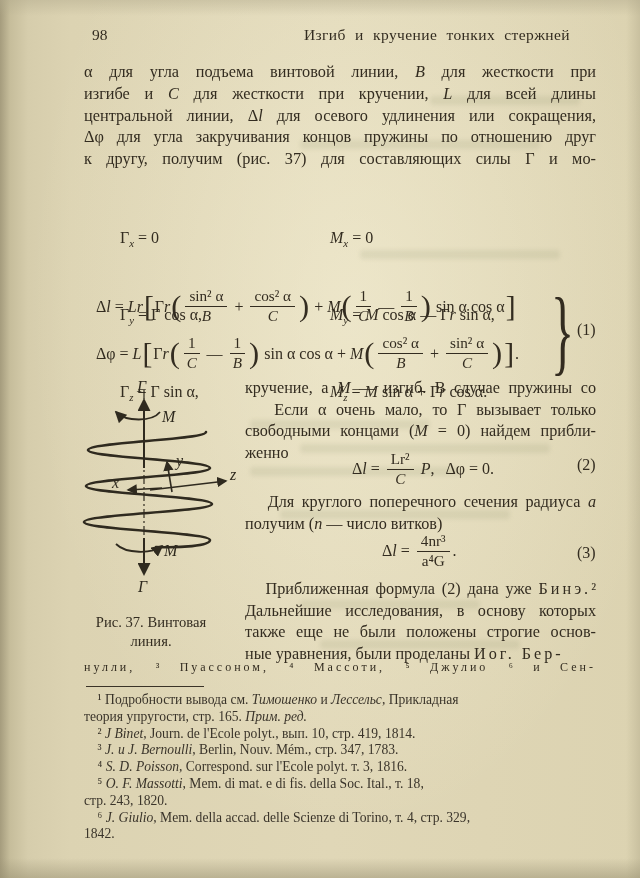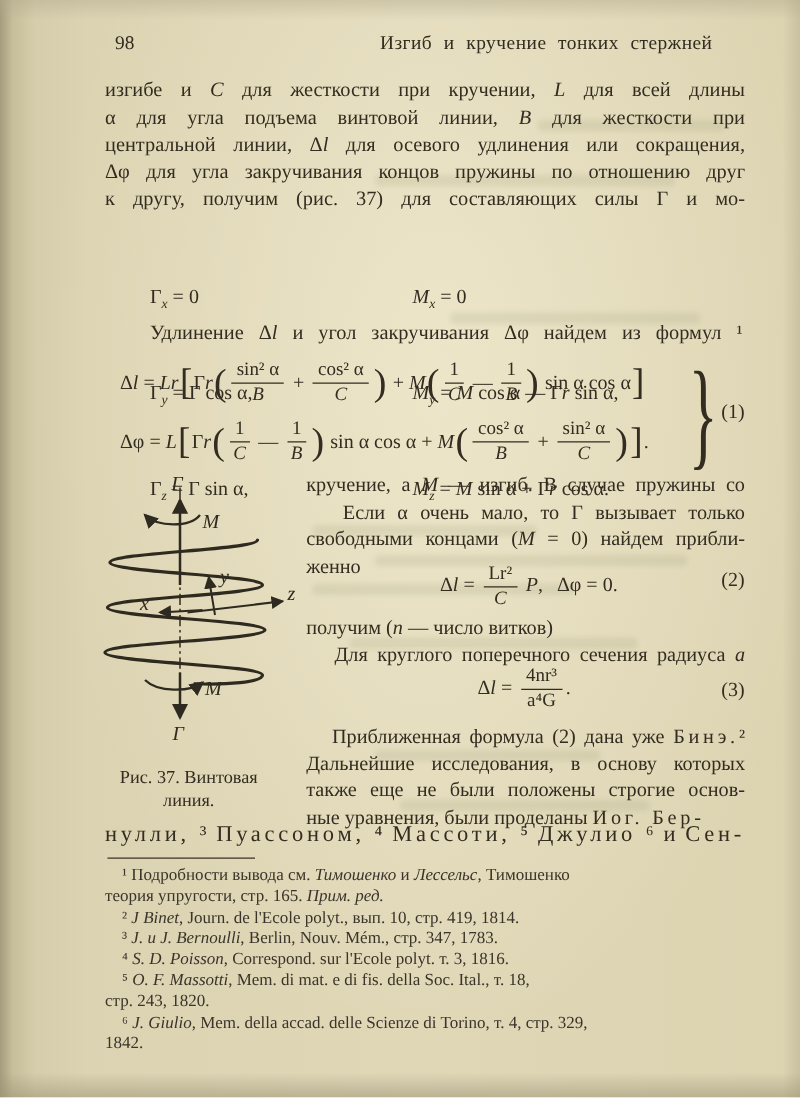--- a/index.html
+++ b/index.html
@@ -49,21 +49,21 @@
   .eqnum{font-size:16px;}
   .n1{left:577px;top:321px;}
   .n2{left:577px;top:456px;}
   .n3{left:577px;top:544px;}
   .rcol{left:245px;width:351px;font-size:16.2px;line-height:21.7px;}
   .p1{top:378px;}
   .eq2{left:352px;top:448px;height:42px;}
   .p2{top:492px;}
   .eq3{left:382px;top:528px;height:46px;}
   .p3{top:579px;}
-  .wideln{left:84px;top:657px;width:512px;font-size:18px;line-height:21px;}
+  .wideln{left:84px;top:657px;width:512px;font-size:12px;line-height:21px;}
   .fnrule{left:86px;top:686px;width:118px;border-top:1.6px solid #3a3327;}
   .fnt{left:84px;top:692px;width:514px;font-size:13.6px;line-height:16.8px;color:#38classic;}
   .fnt{color:#3a342a;}
   .figwrap{left:58px;top:376px;width:192px;height:238px;}
   .figcap{left:62px;top:613px;width:178px;text-align:center;font-size:14.6px;line-height:19px;}
   svg text{font-family:"Liberation Serif","DejaVu Serif",serif;font-style:italic;font-size:16px;fill:#2f2a1f;}
   
   .smudge{position:absolute;background:rgba(125,128,90,.13);filter:blur(2px);border-radius:4px;}
 </style>
 </head>
@@ -82,41 +82,38 @@
     <div class="smudge" style="left:300px;top:600px;width:180px;height:9px;"></div>
     <div class="smudge" style="left:320px;top:640px;width:200px;height:9px;"></div>
   </div>
 
   <div class="abs header">
     <span class="abs pageno">98</span>
     <span class="abs htitle">Изгиб и кручение тонких стержней</span>
   </div>
 
   <div class="abs para1">
+      <div class="ln"><span>α для угла подъема винтовой линии, </span><span class="it">B</span><span> для жесткости при</span></div>
       <div class="ln"><span>изгибе и </span><span class="it">C</span><span> для жесткости при кручении, </span><span class="it">L</span><span> для всей длины</span></div>
-      <div class="ln"><span>α для угла подъема винтовой линии, </span><span class="it">B</span><span> для жесткости при</span></div>
       <div class="ln"><span>центральной линии, Δ</span><span class="it">l</span><span> для осевого удлинения или сокращения,</span></div>
       <div class="ln"><span>Δφ для угла закручивания концов пружины по отношению друг</span></div>
       <div class="ln"><span>к другу, получим (рис. 37) для составляющих силы Γ и мо-</span></div>
     </div>
 
   <div class="abs sys sysL">
     <div><span>Γ</span><span class="sb">x</span><span> = 0</span></div>
     <div><span>Γ</span><span class="sb">y</span><span> = Γ cos α,</span></div>
     <div><span>Γ</span><span class="sb">z</span><span> = Γ sin α,</span></div>
   </div>
   <div class="abs sys sysR">
     <div><span class="it">M</span><span class="sb">x</span><span> = 0</span></div>
     <div><span class="it">M</span><span class="sb">y</span><span> = </span><span class="it">M</span><span> cos α — Γ</span><span class="it">r</span><span> sin α,</span></div>
     <div><span class="it">M</span><span class="sb">z</span><span> = </span><span class="it">M</span><span> sin α + Γ</span><span class="it">r</span><span> cos α.</span></div>
   </div>
 
-  <div class="abs leadin jall">
-      <div class="ln last"><span>&nbsp;&nbsp;&nbsp;Удлинение Δ</span><span class="it">l</span><span> и угол закручивания Δφ найдем из формул ¹</span></div>
-    </div>
 
   <div class="abs eq1">
     <div class="eqline"><span>Δ</span><span class="it">l</span><span> = </span><span class="it">Lr</span><span class="bk">[</span><span>Γ</span><span class="it">r</span><span class="pr">(</span><span class="frac fi"><span class="num">sin² α</span><span class="den">B</span></span><span> + </span><span class="frac fi"><span class="num">cos² α</span><span class="den">C</span></span><span class="pr">)</span><span> + </span><span class="it">M</span><span class="pr">(</span><span class="frac fi"><span class="num">1</span><span class="den">C</span></span><span> — </span><span class="frac fi"><span class="num">1</span><span class="den">B</span></span><span class="pr">)</span><span> sin α cos α</span><span class="bk">]</span></div>
     <div class="eqline"><span>Δφ = </span><span class="it">L</span><span class="bk">[</span><span>Γ</span><span class="it">r</span><span class="pr">(</span><span class="frac fi"><span class="num">1</span><span class="den">C</span></span><span> — </span><span class="frac fi"><span class="num">1</span><span class="den">B</span></span><span class="pr">)</span><span> sin α cos α + </span><span class="it">M</span><span class="pr">(</span><span class="frac fi"><span class="num">cos² α</span><span class="den">B</span></span><span> + </span><span class="frac fi"><span class="num">sin² α</span><span class="den">C</span></span><span class="pr">)</span><span class="bk">]</span><span>.</span></div>
   </div>
   <div class="abs brace1">}</div>
   <div class="abs eqnum n1">(1)</div>
 
   <div class="abs figwrap">
     <svg width="192" height="238" viewBox="0 0 192 238">
@@ -166,41 +163,41 @@
       <div class="ln"><span>кручение, а </span><span class="it">M</span><span> — изгиб. В случае пружины со</span></div>
       <div class="ln"><span>&nbsp;&nbsp;&nbsp;Если α очень мало, то Γ вызывает только</span></div>
       <div class="ln"><span>свободными концами (</span><span class="it">M</span><span> = 0) найдем прибли-</span></div>
       <div class="ln last"><span>женно</span></div>
     </div>
 
   <div class="abs eqline eq2"><span>Δ</span><span class="it">l</span><span> = </span><span class="frac fi"><span class="num">Lr²</span><span class="den">C</span></span><span> </span><span class="it">P</span><span>,   Δφ = 0.</span></div>
   <div class="abs eqnum n2">(2)</div>
 
   <div class="abs rcol p2">
+      <div class="ln"><span>&nbsp;&nbsp;&nbsp;Для круглого поперечного сечения радиуса </span><span class="it">a</span></div>
       <div class="ln last"><span>получим (</span><span class="it">n</span><span> — число витков)</span></div>
-      <div class="ln"><span>&nbsp;&nbsp;&nbsp;Для круглого поперечного сечения радиуса </span><span class="it">a</span></div>
     </div>
 
   <div class="abs eqline eq3"><span>Δ</span><span class="it">l</span><span> = </span><span class="frac fit"><span class="num">4nr³</span><span class="den">a⁴G</span></span><span>.</span></div>
   <div class="abs eqnum n3">(3)</div>
 
   <div class="abs rcol p3">
       <div class="ln"><span>&nbsp;&nbsp;&nbsp;Приближенная формула (2) дана уже </span><span class="ls">Бинэ.</span><span>²</span></div>
       <div class="ln"><span>Дальнейшие исследования, в основу которых</span></div>
       <div class="ln"><span>также еще не были положены строгие основ-</span></div>
       <div class="ln last"><span>ные уравнения, были проделаны </span><span class="ls">Иог. Бер-</span></div>
     </div>
 
   <div class="abs wideln jall">
       <div class="ln last"><span class="ls">нулли,</span><span> ³ </span><span class="ls">Пуассоном,</span><span> ⁴ </span><span class="ls">Массоти,</span><span> ⁵ </span><span class="ls">Джулио</span><span> ⁶ и </span><span class="ls">Сен-</span></div>
     </div>
 
   <div class="abs fnrule"></div>
   <div class="abs fnt">
-      <div class="ln"><span>&nbsp;&nbsp;&nbsp;&nbsp;¹ Подробности вывода см. </span><span class="it">Тимошенко</span><span> и </span><span class="it">Лессельс</span><span>, Тимошенко</span></div>
+      <div class="ln"><span>&nbsp;&nbsp;&nbsp;&nbsp;¹ Подробности вывода см. </span><span class="it">Тимошенко</span><span> и </span><span class="it">Лессельс</span><span>, Прикладная</span></div>
       <div class="ln"><span>теория упругости, стр. 165. </span><span class="it">Прим. ред.</span></div>
       <div class="ln"><span>&nbsp;&nbsp;&nbsp;&nbsp;² </span><span class="it">J Binet</span><span>, Journ. de l'Ecole polyt., вып. 10, стр. 419, 1814.</span></div>
       <div class="ln"><span>&nbsp;&nbsp;&nbsp;&nbsp;³ </span><span class="it">J. и J. Bernoulli</span><span>, Berlin, Nouv. Mém., стр. 347, 1783.</span></div>
       <div class="ln"><span>&nbsp;&nbsp;&nbsp;&nbsp;⁴ </span><span class="it">S. D. Poisson</span><span>, Correspond. sur l'Ecole polyt. т. 3, 1816.</span></div>
       <div class="ln"><span>&nbsp;&nbsp;&nbsp;&nbsp;⁵ </span><span class="it">O. F. Massotti</span><span>, Mem. di mat. e di fis. della Soc. Ital., т. 18,</span></div>
       <div class="ln"><span>стр. 243, 1820.</span></div>
       <div class="ln"><span>&nbsp;&nbsp;&nbsp;&nbsp;⁶ </span><span class="it">J. Giulio</span><span>, Mem. della accad. delle Scienze di Torino, т. 4, стр. 329,</span></div>
       <div class="ln last"><span>1842.</span></div>
     </div>
 

